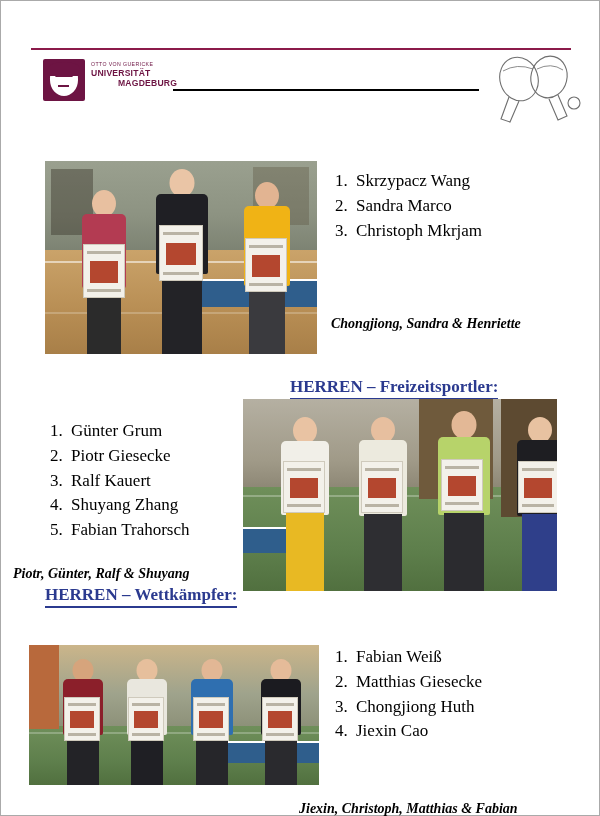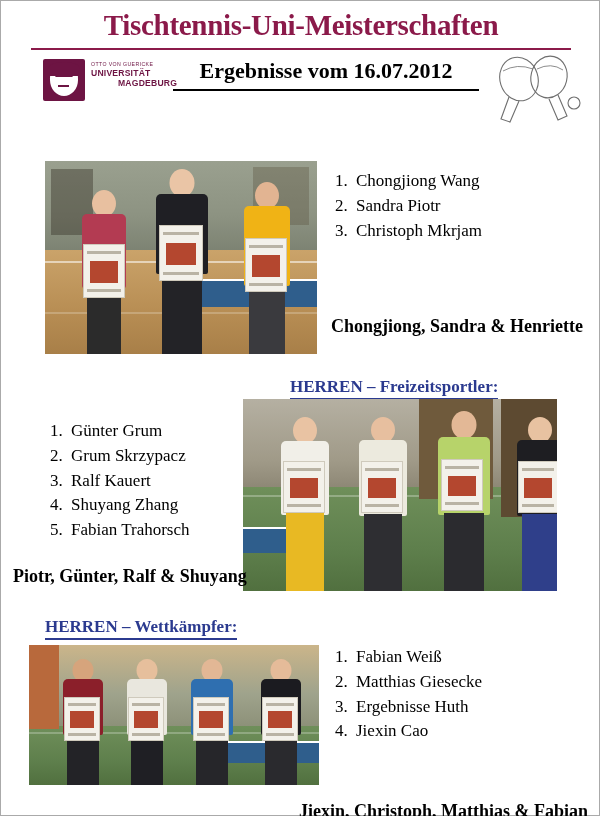--- a/index.html
+++ b/index.html
@@ -150,41 +150,42 @@
   }
   .section-heading .underline {
     display: block;
     height: 1.5px;
     background: #2b3a8f;
     margin-top: 1px;
   }
 
   #heading-damen { left: 44px; top: 128px; }
   #heading-herren-freizeit { left: 289px; top: 376px; }
-  #heading-herren-wettkampf { left: 44px; top: 616px; }
+  #heading-herren-wettkampf { left: 44px; top: 584px; }
 
   
   .result-list {
     position: absolute;
     margin: 0;
     padding-left: 26px;
     font-size: 17px;
     line-height: 1.46;
   }
   .result-list li { padding-left: 4px; }
 
   #list-damen { left: 325px; top: 168px; }
   #list-herren-freizeit { left: 40px; top: 418px; }
   #list-herren-wettkampf { left: 325px; top: 644px; }
 
   
   .caption {
     position: absolute;
+    font-style: italic;
     font-weight: bold;
-    font-size: 18px;
+    font-size: 14px;
     white-space: nowrap;
   }
   #caption-damen { left: 330px; top: 315px; }
   #caption-herren-freizeit { left: 12px; top: 565px; }
   #caption-herren-wettkampf { left: 298px; top: 800px; text-align: right; }
 
   
   .photo {
     position: absolute;
     overflow: hidden;
@@ -213,24 +214,22 @@
     border: 1px solid #cfcabc;
   }
   .person .cert .cert-band { position: absolute; left: 8%; width: 84%; height: 3px; background: #b9b3a4; }
   .person .cert .cert-pic { position: absolute; left: 14%; width: 72%; background: #b4472f; }
 </style>
 </head>
 <body>
 
 <div class="page">
 
-  <div class="title">Tischtennis-Uni-Meisterschaften</div>
   <div class="title-rule"></div>
 
-  <div class="subtitle">Ergebnisse vom 16.07.2012</div>
   <div class="subtitle-rule"></div>
 
   <div class="uni-logo">
     <div class="crest">
       <div class="face"></div>
       <div class="hair"></div>
       <div class="eyes"></div>
       <div class="mouth"></div>
     </div>
     <div class="uni-text">
@@ -292,22 +291,22 @@
       <div class="legs" style="top:106px; width:36px; height:70px; background:#3a3a3e;"></div>
       <div class="cert" style="left:14px; top:60px; width:40px; height:52px;">
         <div class="cert-band" style="top:6px;"></div>
         <div class="cert-pic" style="top:16px; height:22px;"></div>
         <div class="cert-band" style="top:44px;"></div>
       </div>
     </div>
   </div>
 
   <ol class="result-list" id="list-damen">
-    <li>Chongjiong Wang</li>
-    <li>Sandra Piotr</li>
+    <li>Skrzypacz Wang</li>
+    <li>Sandra Marco</li>
     <li>Christoph Mkrjam</li>
   </ol>
 
   <div class="caption" id="caption-damen">Chongjiong, Sandra &amp; Henriette</div>
 
   <div class="section-heading" id="heading-herren-freizeit">
     <span>HERREN – Freizeitsportler:</span>
     <span class="underline"></span>
   </div>
 
@@ -356,21 +355,21 @@
       <div class="cert" style="left:13px; top:46px; width:38px; height:50px;">
         <div class="cert-band" style="top:6px;"></div>
         <div class="cert-pic" style="top:16px; height:20px;"></div>
         <div class="cert-band" style="top:42px;"></div>
       </div>
     </div>
   </div>
 
   <ol class="result-list" id="list-herren-freizeit">
     <li>Günter Grum</li>
-    <li>Grum Skrzypacz</li>
+    <li>Piotr Giesecke</li>
     <li>Ralf Kauert</li>
     <li>Shuyang Zhang</li>
     <li>Fabian Trahorsch</li>
   </ol>
 
   <div class="caption" id="caption-herren-freizeit">Piotr, Günter, Ralf &amp; Shuyang</div>
 
   <div class="section-heading" id="heading-herren-wettkampf">
     <span>HERREN – Wettkämpfer:</span>
     <span class="underline"></span>
@@ -421,19 +420,19 @@
         <div class="cert-band" style="top:5px;"></div>
         <div class="cert-pic" style="top:13px; height:17px;"></div>
         <div class="cert-band" style="top:35px;"></div>
       </div>
     </div>
   </div>
 
   <ol class="result-list" id="list-herren-wettkampf">
     <li>Fabian Weiß</li>
     <li>Matthias Giesecke</li>
-    <li>Ergebnisse Huth</li>
+    <li>Chongjiong Huth</li>
     <li>Jiexin Cao</li>
   </ol>
 
   <div class="caption" id="caption-herren-wettkampf">Jiexin, Christoph, Matthias &amp; Fabian</div>
 
 </div>
 
 </body></html>

